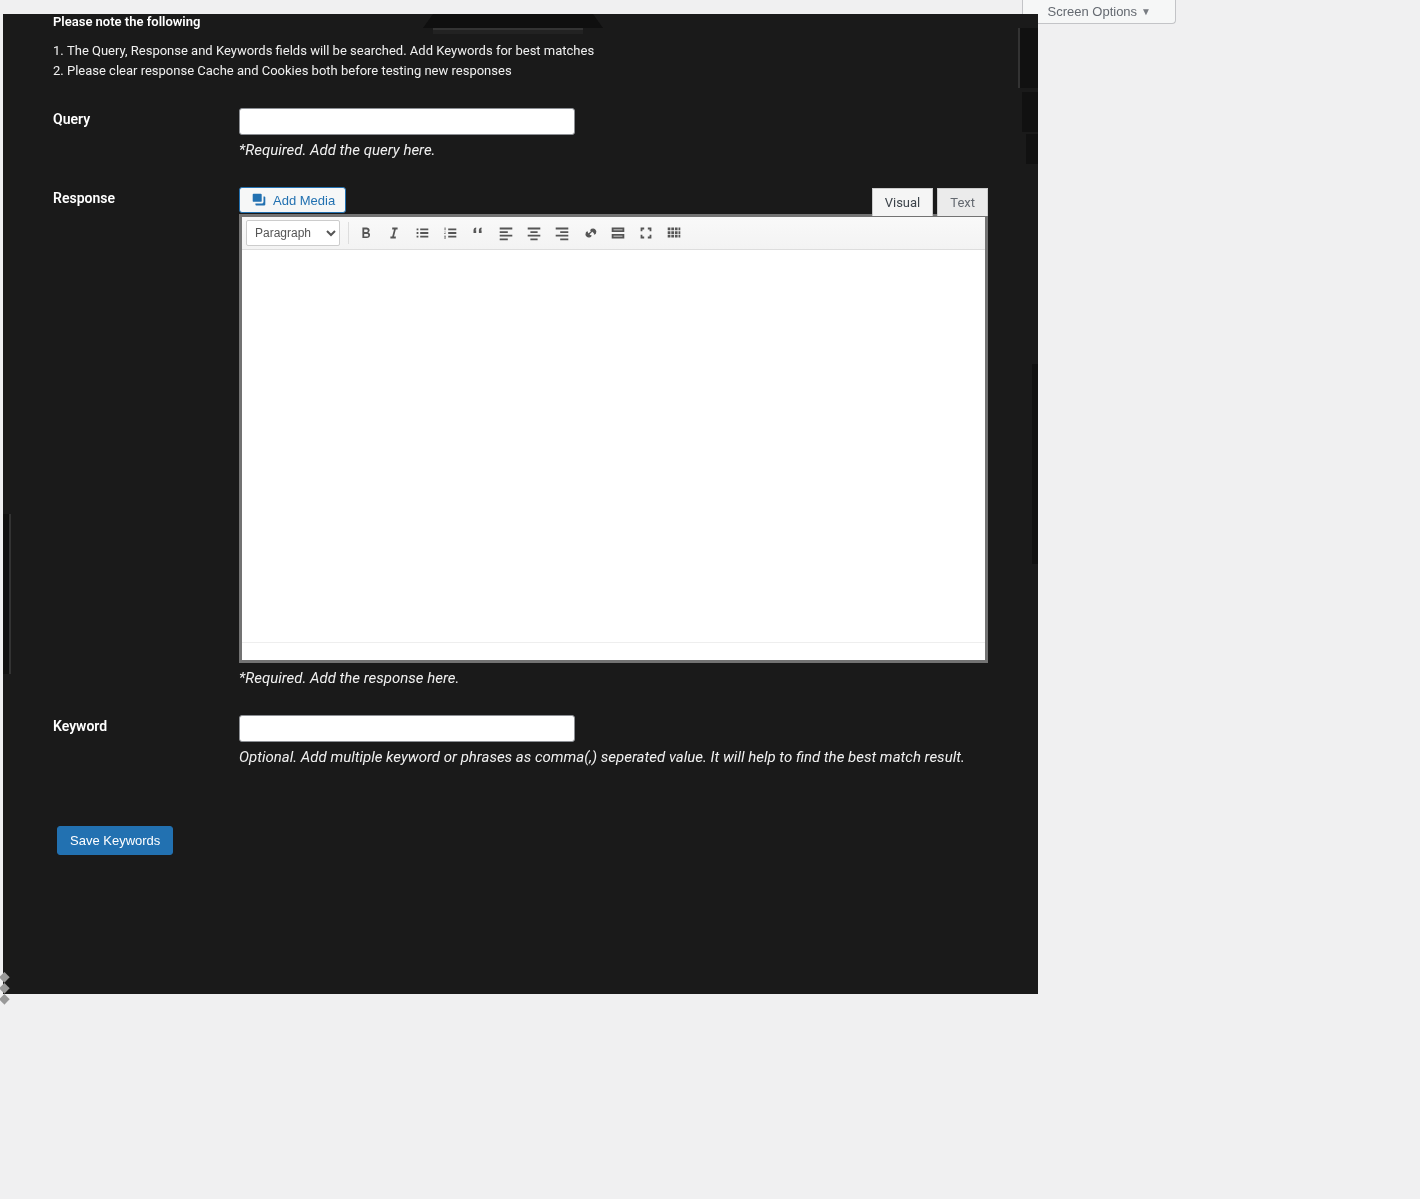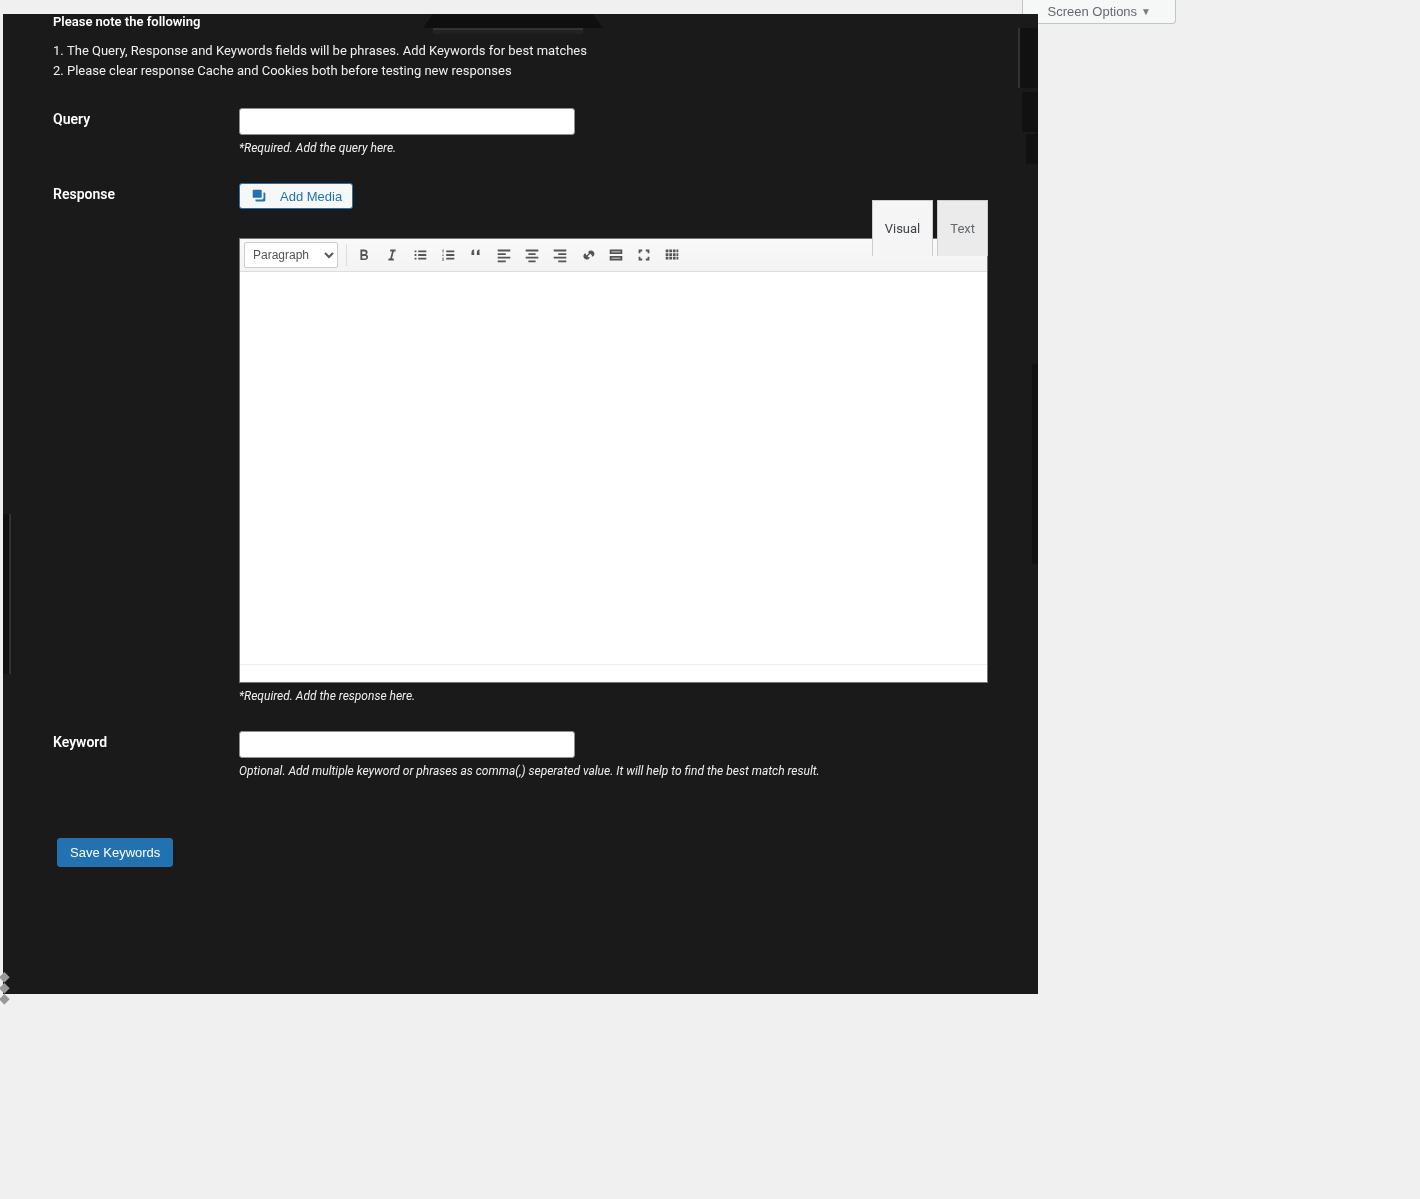--- a/index.html
+++ b/index.html
@@ -98,66 +98,66 @@
       width: 336px;
       height: 27px;
       border: 1px solid #8c8f94;
       border-radius: 3px;
       background: #fff;
       padding: 0 6px;
       font-size: 14px;
     }
     .help-text {
       font-style: italic;
-      font-size: 12px;
+      font-size: 15px;
       color: #f0f0f0;
       margin-top: 6px;
     }
     .media-row {
       display: flex;
       justify-content: space-between;
       align-items: flex-start;
       margin-bottom: 0;
     }
     .add-media-btn {
       display: inline-flex;
       align-items: center;
       background: #f6f7f7;
       border: 1px solid #2271b1;
       border-radius: 3px;
       color: #2271b1;
       font-size: 13px;
       padding: 3px 10px;
       cursor: pointer;
-      gap: 12px;
+      gap: 5px;
     }
     .add-media-btn svg { width: 18px; height: 18px; }
     .editor-tabs {
       display: flex;
       gap: 4px;
     }
     .editor-tab {
-      padding: 20px 12px;
+      padding: 6px 12px;
       border: 1px solid #ccc;
       border-bottom: none;
       font-size: 13px;
       background: #ebebeb;
       color: #646970;
       cursor: pointer;
       position: relative;
-      top: 17px;
+      top: 1px;
     }
     .editor-tab.active {
       background: #f5f5f5;
       color: #3c434a;
       border-color: #ccc;
     }
     .editor-wrap {
       background: #f9a8d4;
-      border: 1px solid #737373;
+      border: 3px solid #737373;
       margin-top: -1px;
     }
     .toolbar {
       display: flex;
       align-items: center;
       padding: 3px 4px;
       border-bottom: 1px solid #ddd;
       background: linear-gradient(#f9f9f9, #f3f3f3);
       gap: 2px;
     }
@@ -223,21 +223,21 @@
   <div class="dec-tr3"></div>
   <div class="dec-mr"></div>
   <div class="dec-ml"></div>
   <div class="dec-bl">◆<br>◆<br>◆</div>
 
 
   <div class="content">
 
     <div class="note-heading">Please note the following</div>
     <ol class="notes-list">
-      <li>The Query, Response and Keywords fields will be phrases. Add Keywords for best matches</li>
+      <li>The Query, Response and Keywords fields will be searched. Add Keywords for best matches</li>
       <li>Please clear response Cache and Cookies both before testing new responses</li>
     </ol>
 
     
     <div class="form-row">
       <div class="form-label">Query</div>
       <div class="form-field">
         <input type="text" class="text-input" value="" style="">
         <div class="help-text">*Required. Add the query here.</div>
       </div>

